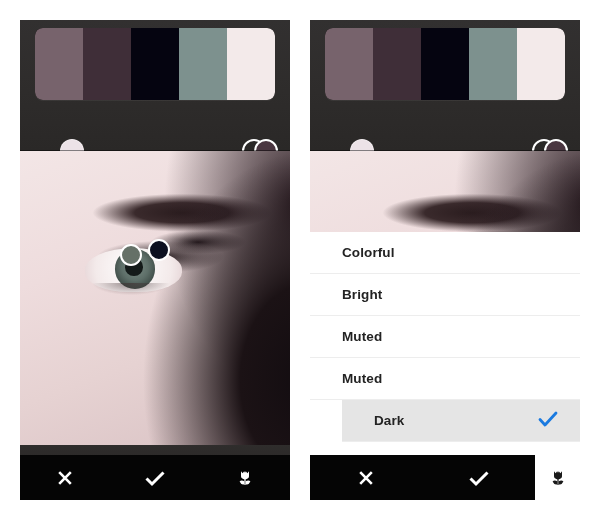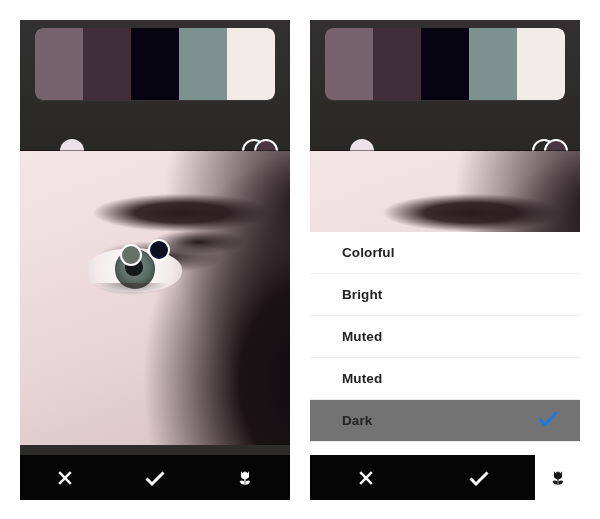--- a/index.html
+++ b/index.html
@@ -205,21 +205,21 @@
   }
   .option-row {
     position: relative;
     height: 42px;
     display: flex;
     align-items: center;
     box-sizing: border-box;
     border-bottom: 1px solid #ededed;
     background: #ffffff;
   }
-  .option-row.selected { background: #737373; }
+  .option-row.selected { background: #e5e5e5; margin-left: 32px; }
   .option-label {
     font-size: 13.5px;
     font-weight: bold;
     color: #232323;
     margin-left: 32px;
     letter-spacing: .1px;
   }
   .option-check {
     position: absolute;
     right: 22px;

